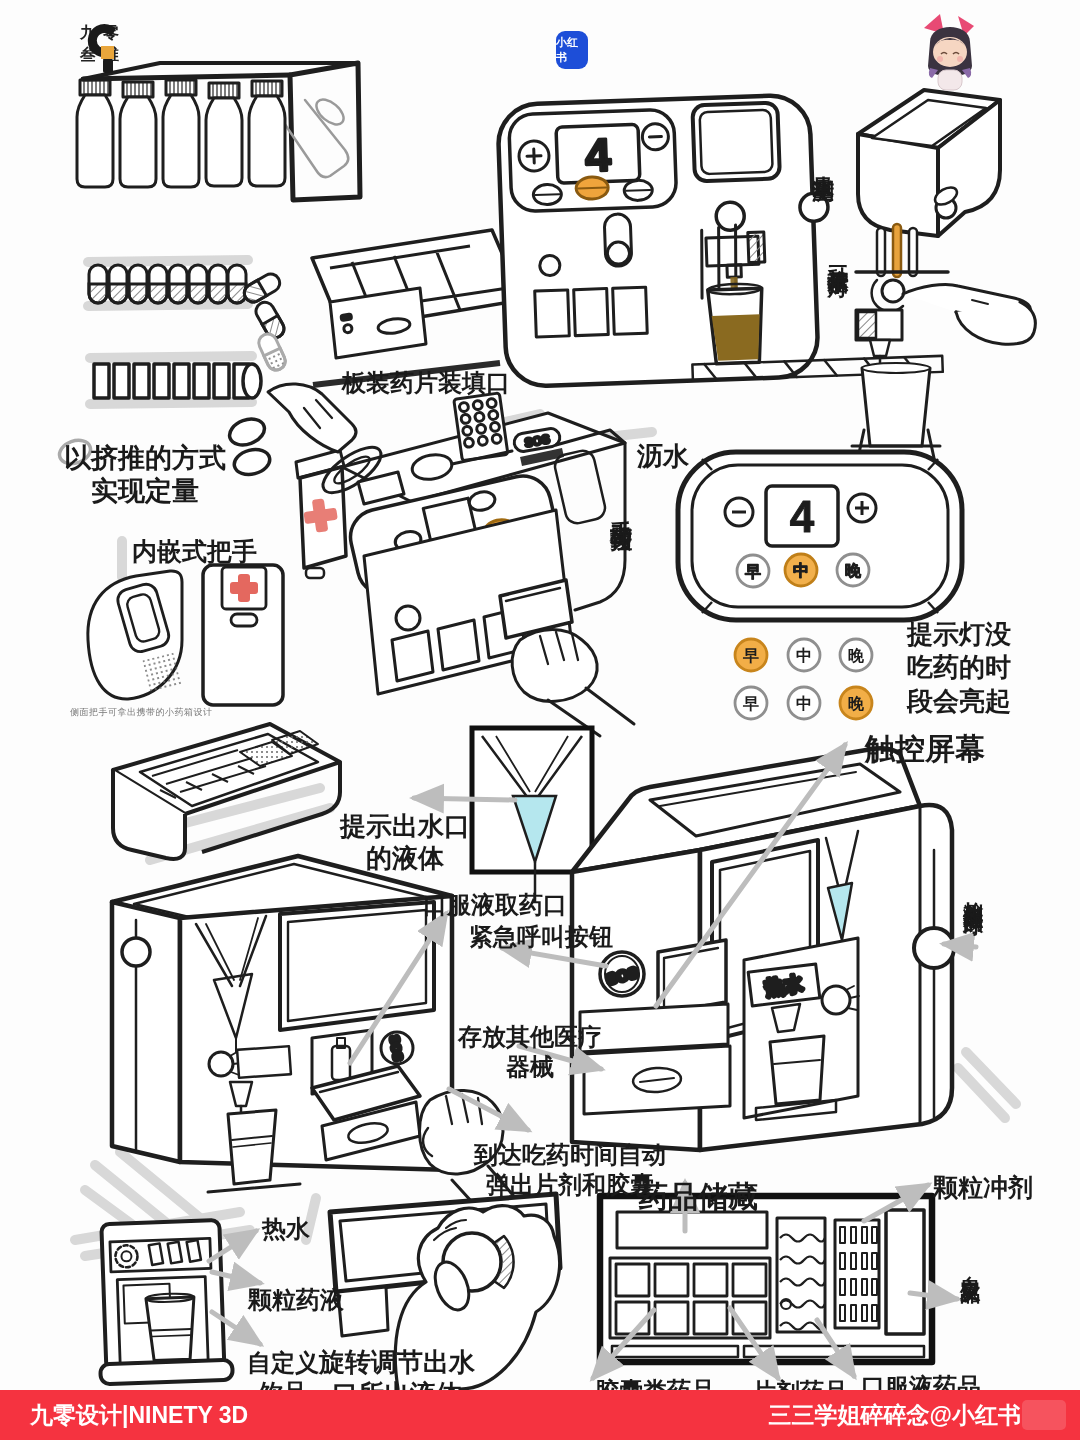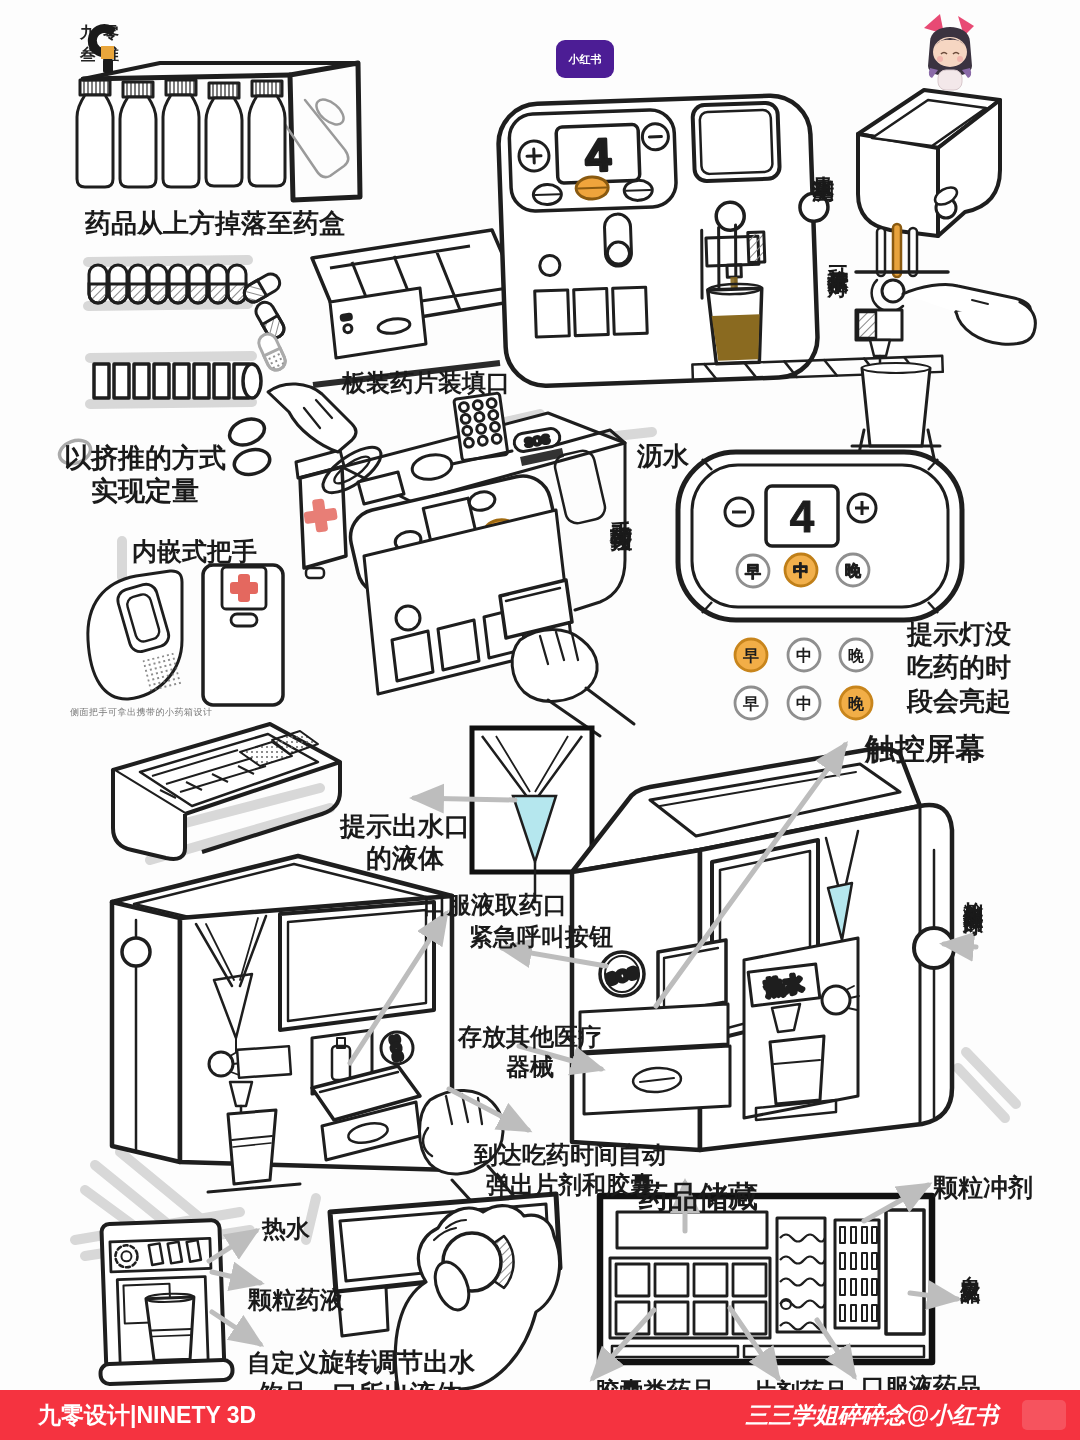--- a/index.html
+++ b/index.html
@@ -8,28 +8,28 @@
   svg{position:absolute;left:0;top:0;}
   svg text{font-family:"Liberation Sans","DejaVu Sans",sans-serif;font-weight:bold;fill:#1c1c1c;}
   .lb{position:absolute;font-weight:700;color:#1a1a1a;line-height:1.24;white-space:nowrap;}
   .lb.c{text-align:center;}
   .ln{display:block;}
   .v{writing-mode:vertical-rl;text-orientation:upright;letter-spacing:2px;}
   .tiny{font-size:9px;color:#777;font-weight:400;letter-spacing:.5px;}
   
   .logo{position:absolute;left:80px;top:22px;display:flex;align-items:center;gap:9px;}
   .logo-txt span{display:block;font-size:16px;font-weight:700;color:#222;letter-spacing:7px;line-height:1.35;}
-  .badge{position:absolute;left:556px;top:40px;width:58px;height:38px;background:#4c1d95;border-radius:9px;
+  .badge{position:absolute;left:556px;top:31px;width:32px;height:38px;background:#1d4ed8;border-radius:9px;
          color:#fff;font-size:11px;font-weight:700;display:flex;align-items:center;justify-content:center;letter-spacing:0;}
   .avatar{position:absolute;left:912px;top:10px;}
   
   .footer{position:absolute;left:0;top:1390px;width:1080px;height:50px;background:#F53340;
           display:flex;align-items:center;justify-content:space-between;box-sizing:border-box;
-          padding:0 14px 0 38px;color:#fff;font-weight:700;font-size:23px;}
-  .footer .fr{display:flex;align-items:center;gap:24px;font-style:italic;}
+          padding:0 14px 0 30px;color:#fff;font-weight:700;font-size:23px;}
+  .footer .fr{display:flex;align-items:center;gap:1px;}
   .wm{width:44px;height:30px;border-radius:5px;background:rgba(255,255,255,.16);}
   .title{position:absolute;left:686px;top:36px;font-size:42px;font-weight:800;color:#111;letter-spacing:5px;}
 </style>
 </head>
 <body>
 
 <div class="canvas">
 
 <svg width="1080" height="1390" viewBox="0 0 1080 1390">
 <defs>
@@ -624,21 +624,20 @@
     <ellipse cx="38" cy="42" rx="17" ry="15" fill="#f6d6c2"></ellipse>
     <path d="M21,38 Q38,18 55,38 Q48,28 38,30 Q28,28 21,38 Z" fill="#3b3340"></path>
     <path d="M29,44 q3,-3 6,0 M41,44 q3,-3 6,0" stroke="#6a4a3a" stroke-width="1.6" fill="none"></path>
     <circle cx="28" cy="49" r="3" fill="#f0a0a0" opacity=".6"></circle>
     <circle cx="48" cy="49" r="3" fill="#f0a0a0" opacity=".6"></circle>
     <rect x="26" y="60" width="24" height="20" rx="8" fill="#f3e8ea" stroke="#d8c8cc"></rect>
   </svg>
 </div>
 
 
-<div class="lb" style="left:85px;top:207px;font-size:26px;">药品从上方掉落至药盒</div>
 <div class="lb c" style="left:62px;top:442px;width:166px;font-size:27px;">
   <span class="ln">以挤推的方式</span>
   <span class="ln">实现定量</span>
 </div>
 <div class="lb" style="left:132px;top:536px;font-size:25px;">内嵌式把手</div>
 <div class="lb tiny" style="left:70px;top:707px;">侧面把手可拿出携带的小药箱设计</div>
 <div class="lb" style="left:342px;top:368px;font-size:24px;">板装药片装填口</div>
 <div class="lb v" style="left:810px;top:158px;font-size:22px;">水量测量</div>
 <div class="lb v" style="left:825px;top:248px;font-size:21px;">三种液体指示灯</div>
 <div class="lb" style="left:637px;top:440px;font-size:26px;">沥水</div>

